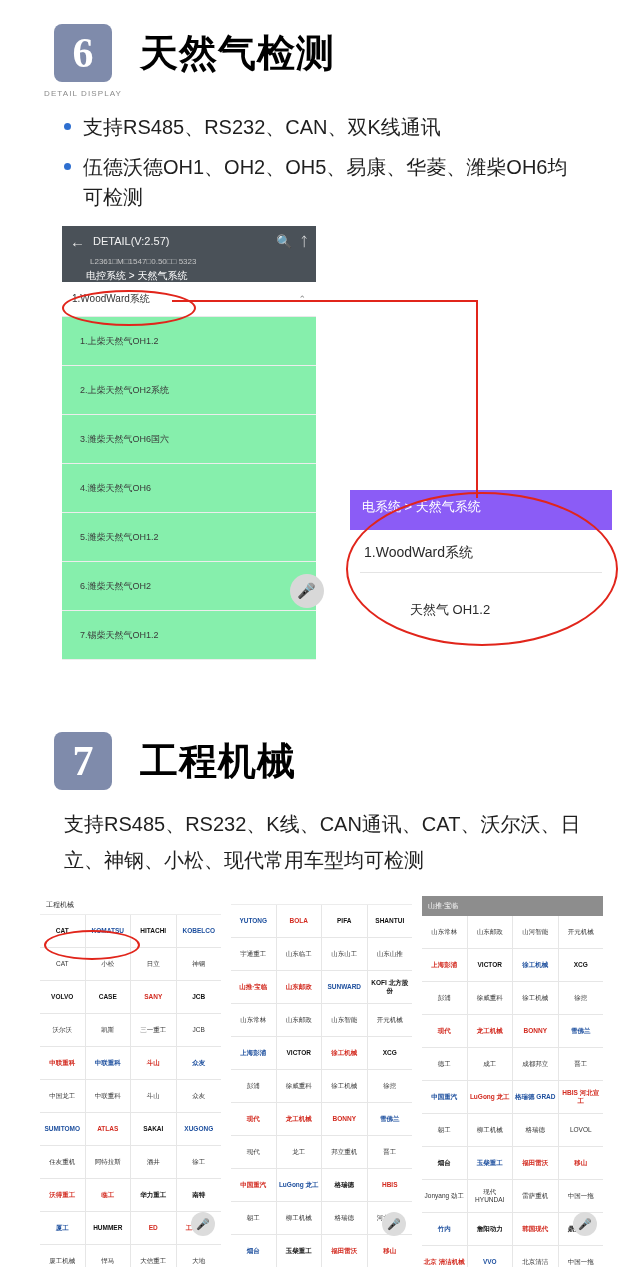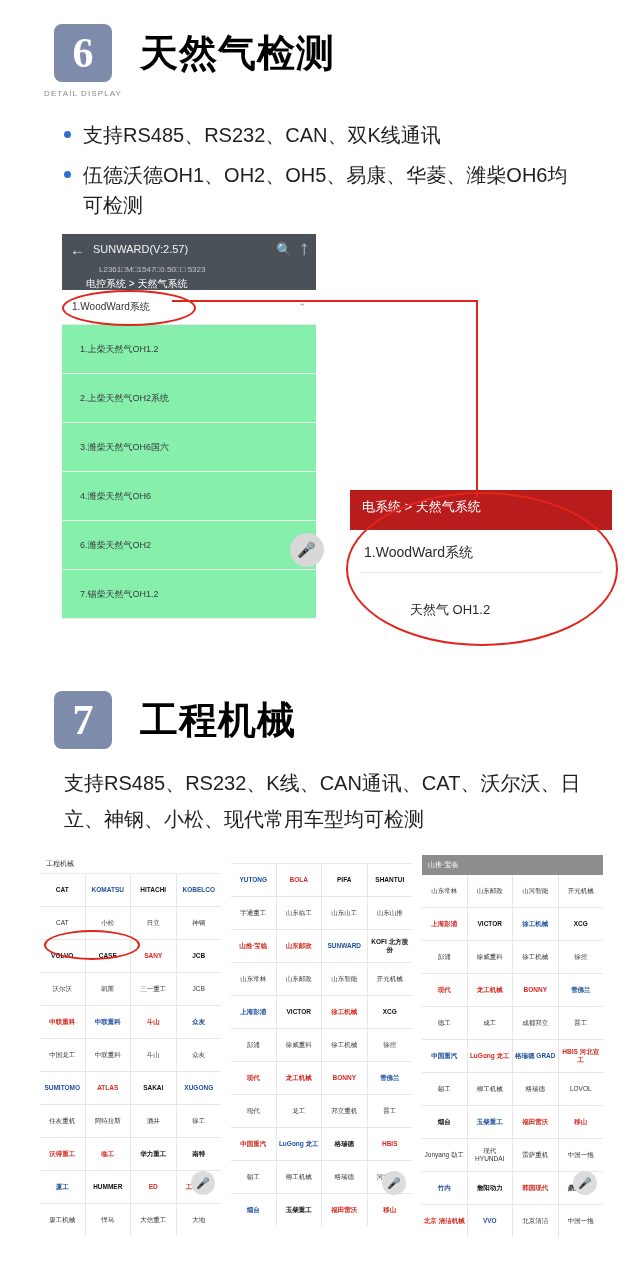--- a/index.html
+++ b/index.html
@@ -60,21 +60,21 @@
     margin-left: 18px;
     font-size: 38px;
     font-weight: bold;
     line-height: 58px;
     color: #000000;
     letter-spacing: 1px;
   }
 
   
   .bullets {
-    margin: 22px 0 0 64px;
+    margin: 14px 0 0 64px;
     width: 520px;
   }
   .bullet {
     display: flex;
     align-items: flex-start;
     margin-bottom: 10px;
   }
   .dot {
     width: 7px;
     height: 7px;
@@ -122,21 +122,20 @@
     font-size: 13px;
     color: #f2f2f2;
     margin-left: 8px;
   }
   .shot-bar-row2 {
     font-size: 8px;
     color: #d7d7d7;
     padding: 0 28px;
     line-height: 11px;
     opacity: .85;
-    margin-left: 9px;
   }
   .shot-bar-row3 {
     font-size: 10px;
     color: #ffffff;
     padding: 2px 8px 0 24px;
   }
   .list-head {
     display: flex;
     align-items: center;
     justify-content: space-between;
@@ -180,21 +179,21 @@
   .zoom-box {
     position: absolute;
     left: 350px;
     top: 490px;
     width: 262px;
     height: 145px;
     background: #fff;
     overflow: hidden;
   }
   .zoom-bar {
-    background: #b91c1c;
+    background: #8b5cf6;
     color: #fff;
     font-size: 13px;
     padding: 8px 10px 10px 12px;
     height: 22px;
   }
   .zoom-line {
     padding: 14px 0 0 14px;
     font-size: 14px;
     color: #2a2a2a;
   }
@@ -311,35 +310,36 @@
     <div class="bullet">
       <span class="dot"></span>
       <span class="bullet-text">伍德沃德OH1、OH2、OH5、易康、华菱、潍柴OH6均可检测</span>
     </div>
   </div>
 
   <div class="shot">
     <div class="shot-bar">
       <div class="shot-bar-row1">
         <span class="back-arrow">←</span>
-        <span class="app-title">SUNWARD(V:2.57)</span>
+        <span class="app-title">DETAIL(V:2.57)</span>
         <span class="bar-icon">🔍</span>
         <span class="bar-icon">ᛏ</span>
       </div>
       <div class="shot-bar-row2">L2361□M□1547□0.50□□ 5323</div>
       <div class="shot-bar-row3">电控系统 &gt; 天然气系统</div>
     </div>
     <div class="list-head">
       <span>1.WoodWard系统</span>
       <span class="chev">⌃</span>
     </div>
     <div class="list-item">1.上柴天然气OH1.2</div>
     <div class="list-item">2.上柴天然气OH2系统</div>
     <div class="list-item">3.潍柴天然气OH6国六</div>
     <div class="list-item">4.潍柴天然气OH6</div>
+    <div class="list-item">5.潍柴天然气OH1.2</div>
     <div class="list-item">6.潍柴天然气OH2</div>
     <div class="list-item">7.锡柴天然气OH1.2</div>
     <div class="mic">🎤</div>
   </div>
 
   <div class="zoom-box">
     <div class="zoom-bar">电系统 &gt; 天然气系统</div>
     <div class="zoom-line">1.WoodWard系统</div>
     <div class="zoom-sep"></div>
     <div class="zoom-line2">天然气 OH1.2</div>

